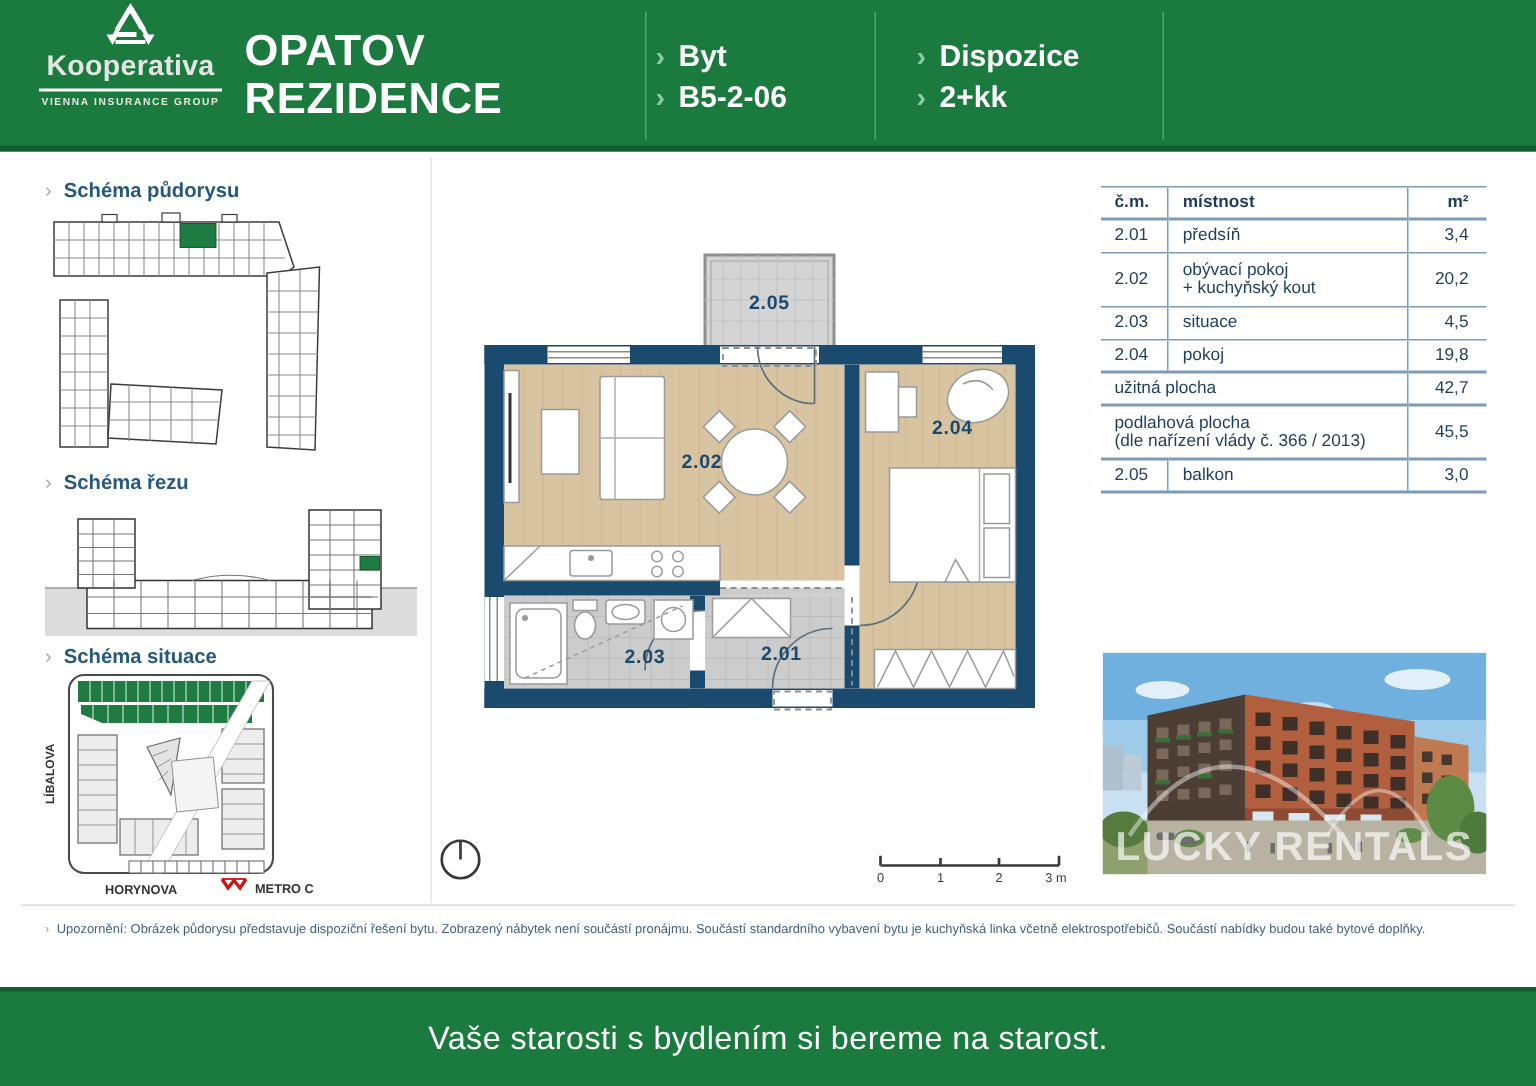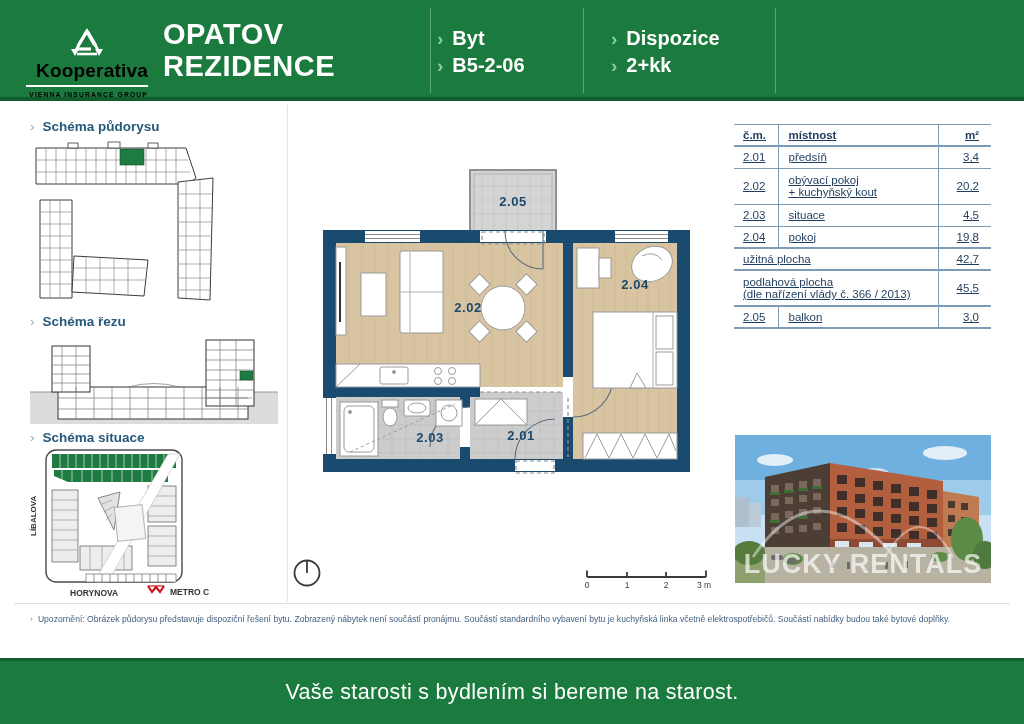--- a/index.html
+++ b/index.html
@@ -2,41 +2,41 @@
 <html><head>
 <meta charset="utf-8">
 <style>
   * { margin:0; padding:0; box-sizing:border-box; }
   html,body { width:1024px; height:724px; background:#ffffff; font-family:"Liberation Sans", sans-serif; overflow:hidden; }
   #page { position:relative; width:1024px; height:724px; background:#fff; }
 
   
   .header { position:absolute; left:0; top:0; width:1024px; height:101px;
             background:#1b7a3d; border-bottom:4px solid #135c2d; }
-  .logo { position:absolute; left:26px; top:28px; width:122px; text-align:right; color:#000000; }
+  .logo { position:absolute; left:26px; top:2px; width:122px; text-align:center; color:#e5e5e5; }
   .logo-mark { display:block; margin:0 auto 2px auto; }
   .logo-brand { font-size:19px; font-weight:bold; letter-spacing:.2px;
                 border-bottom:2px solid #fff; padding-bottom:3px; display:block; }
   .logo-sub { display:block; font-size:6.8px; font-weight:bold; letter-spacing:1.1px; margin-top:4px; }
   .header-title { position:absolute; left:163px; top:18px; color:#fff; font-weight:bold;
                   font-size:29px; line-height:32px; letter-spacing:.5px; }
   .hdiv { position:absolute; top:8px; height:85px; width:1px; background:#58a377; }
   .hinfo { position:absolute; top:25px; color:#fff; font-weight:bold; font-size:20px; line-height:27px; }
   .hinfo .chev { color:#8fcaa7; font-weight:bold; margin-right:9px; font-size:19px; }
   .hinfo div { white-space:nowrap; }
 
   
   .side-h { position:absolute; color:#27597c; font-size:13.5px; font-weight:bold; }
   .side-h .chev { color:#9aa9b4; font-weight:normal; margin-right:8px; }
   .vline { position:absolute; left:287px; top:105px; width:1px; height:497px; background:#e4e4e4; }
   .hline { position:absolute; left:14px; top:603px; width:996px; height:1px; background:#dedede; }
 
   
   .rtable { position:absolute; left:734px; top:124px; width:257px; border-collapse:collapse;
-            color:#1e3c5e; font-size:11.5px;text-decoration:underline; }
+            color:#1e3c5e; font-size:11.5px; }
   .rtable td, .rtable th { border-top:1px solid #7e9cb6; padding:4px 6px; vertical-align:middle; }
   .rtable th { text-align:left; font-weight:bold; }
   .rtable .c1 { width:44px; padding-left:9px; }
   .rtable .c2 { width:160px; border-left:1px solid #7e9cb6; padding-left:10px; }
   .rtable .c3 { width:53px; border-left:1px solid #7e9cb6; text-align:right; padding-right:12px;margin-top:24px; }
   .rtable .span2 { padding-left:9px; }
   .rtable tr.bb2 td, .rtable tr.bb2 th { border-top-width:2px; }
   .rtable { border-bottom:2px solid #7e9cb6; }
   .rtable tr td { height:22px; }
   .rtable tr.tall td { height:36px; }

